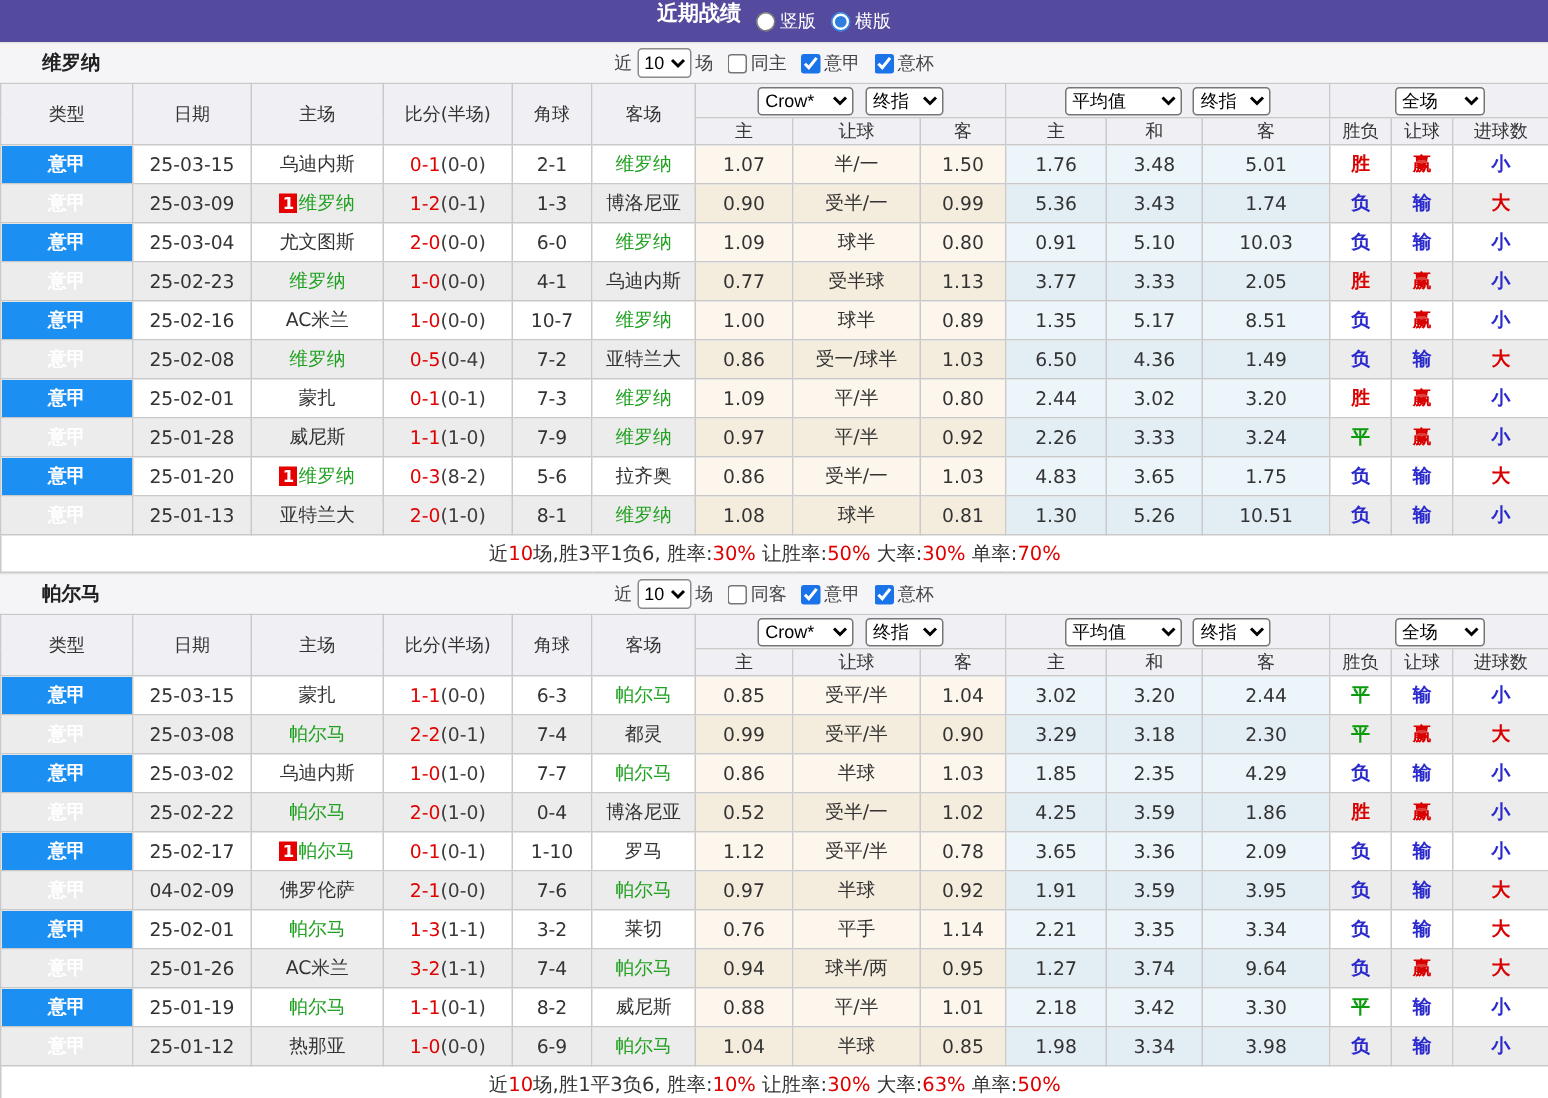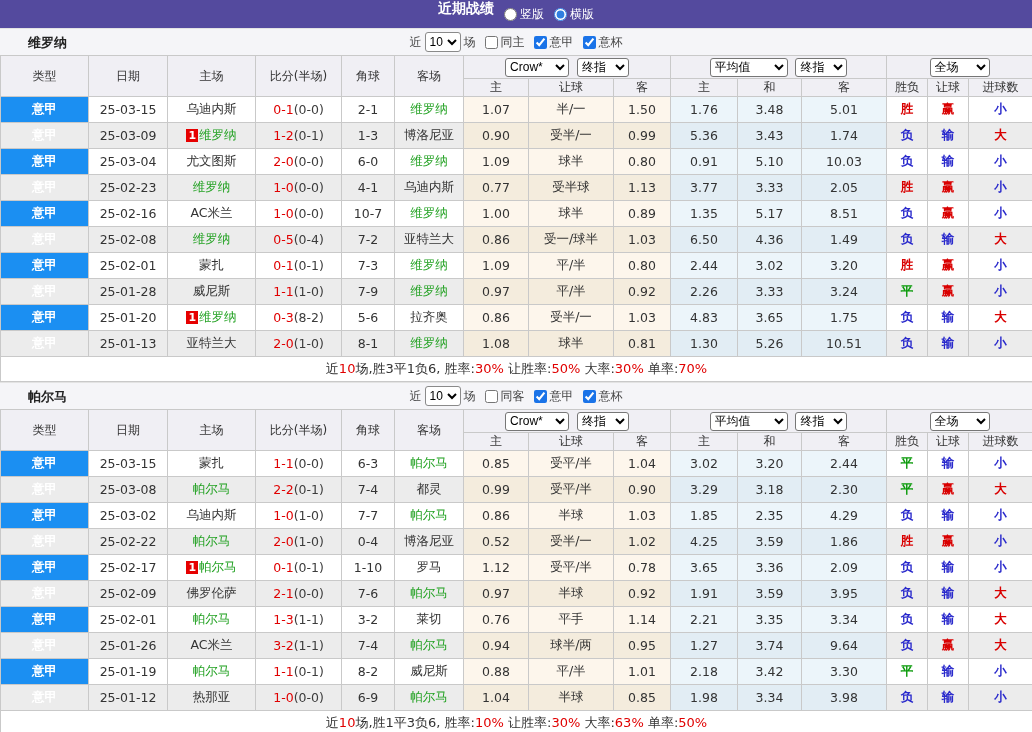--- a/index.html
+++ b/index.html
@@ -473,21 +473,21 @@
           <td class="cream">0.78</td>
           <td class="blue">3.65</td>
           <td class="blue">3.36</td>
           <td class="blue">2.09</td>
           <td class="res" style="color: rgb(42, 42, 204); font-weight: bold;">负</td>
           <td class="res" style="color: rgb(42, 42, 204); font-weight: bold;">输</td>
           <td class="res" style="color: rgb(42, 42, 204); font-weight: bold;">小</td>
         </tr>
         <tr>
           <td class="league">意甲</td>
-          <td>25-02-09</td>
+          <td>04-02-09</td>
           <td><span>佛罗伦萨</span></td>
           <td><span class="ft">2-1</span><span class="ht">(0-0)</span></td>
           <td>7-6</td>
           <td><span class="green">帕尔马</span></td>
           <td class="cream">0.97</td>
           <td class="cream">半球</td>
           <td class="cream">0.92</td>
           <td class="blue">1.91</td>
           <td class="blue">3.59</td>
           <td class="blue">3.95</td>

